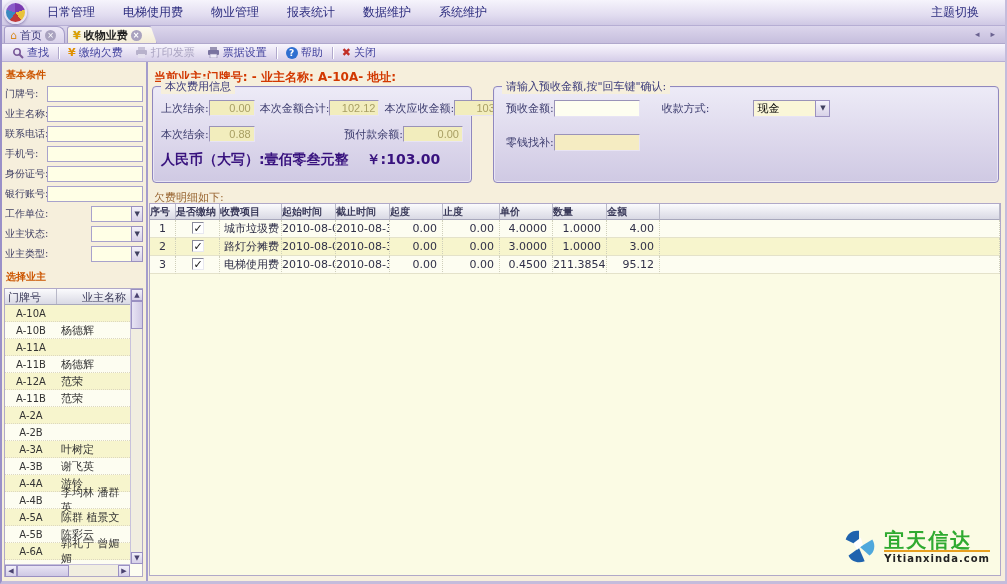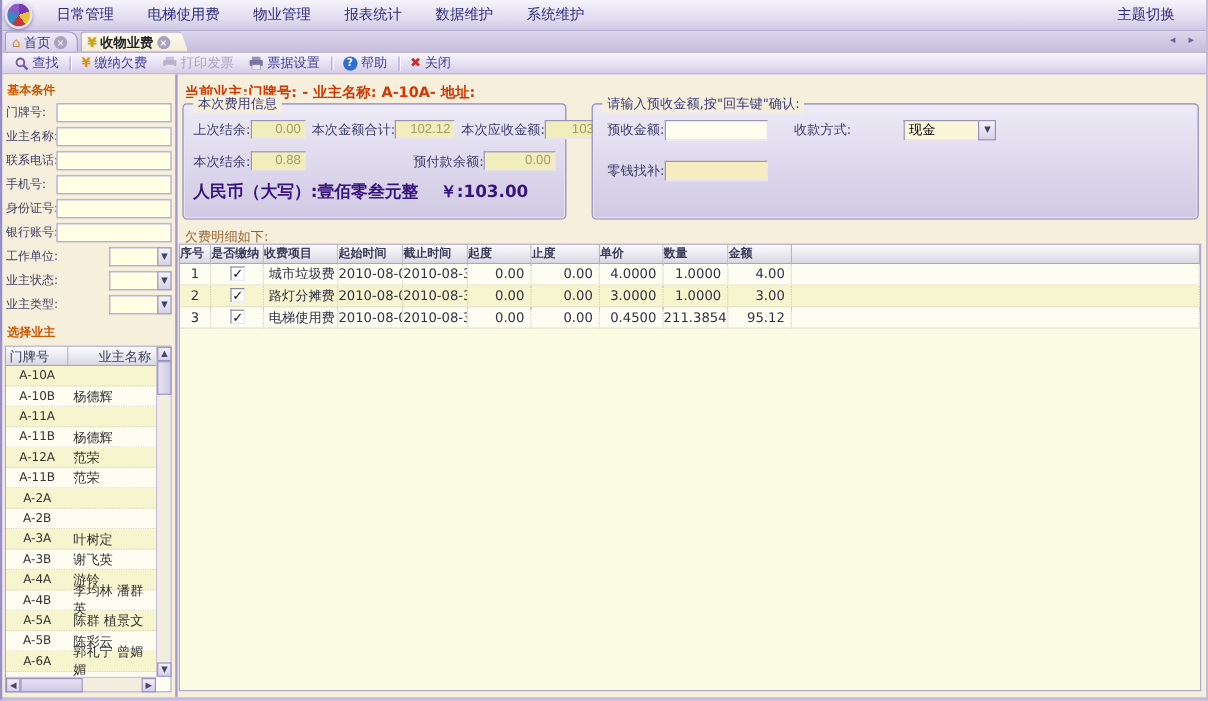--- a/index.html
+++ b/index.html
@@ -433,15 +433,27 @@
         <div class="cell-c">2010-08-01</div>
         <div class="cell-c">2010-08-31</div>
         <div class="cell-r">0.00</div>
         <div class="cell-r">0.00</div>
         <div class="cell-r">0.4500</div>
         <div class="cell-r">211.3854</div>
         <div class="cell-r">95.12</div>
         <div></div>
       </div>
 
+      <div class="vlogo">
+        <svg width="38" height="38" viewBox="0 0 40 40">
+          <path d="M20 19 L6 12 C8 5 14 2 20 3 Z" fill="#1f63ae"></path>
+          <path d="M21 20 L34 12 C38 18 36 26 31 29 Z" fill="#4fa8dc"></path>
+          <path d="M20 21 L26 35 C19 38 11 35 9 29 Z" fill="#1f63ae"></path>
+          <path d="M14 16 L22 10 L24 18 L18 23 Z" fill="#fff"></path>
+        </svg>
+        <span class="vtext">
+          <span class="vname">宜天信达</span>
+          <span class="vdomain">Yitianxinda.com</span>
+        </span>
+      </div>
     </div>
   </div>
 </div>
 
 </body></html>

